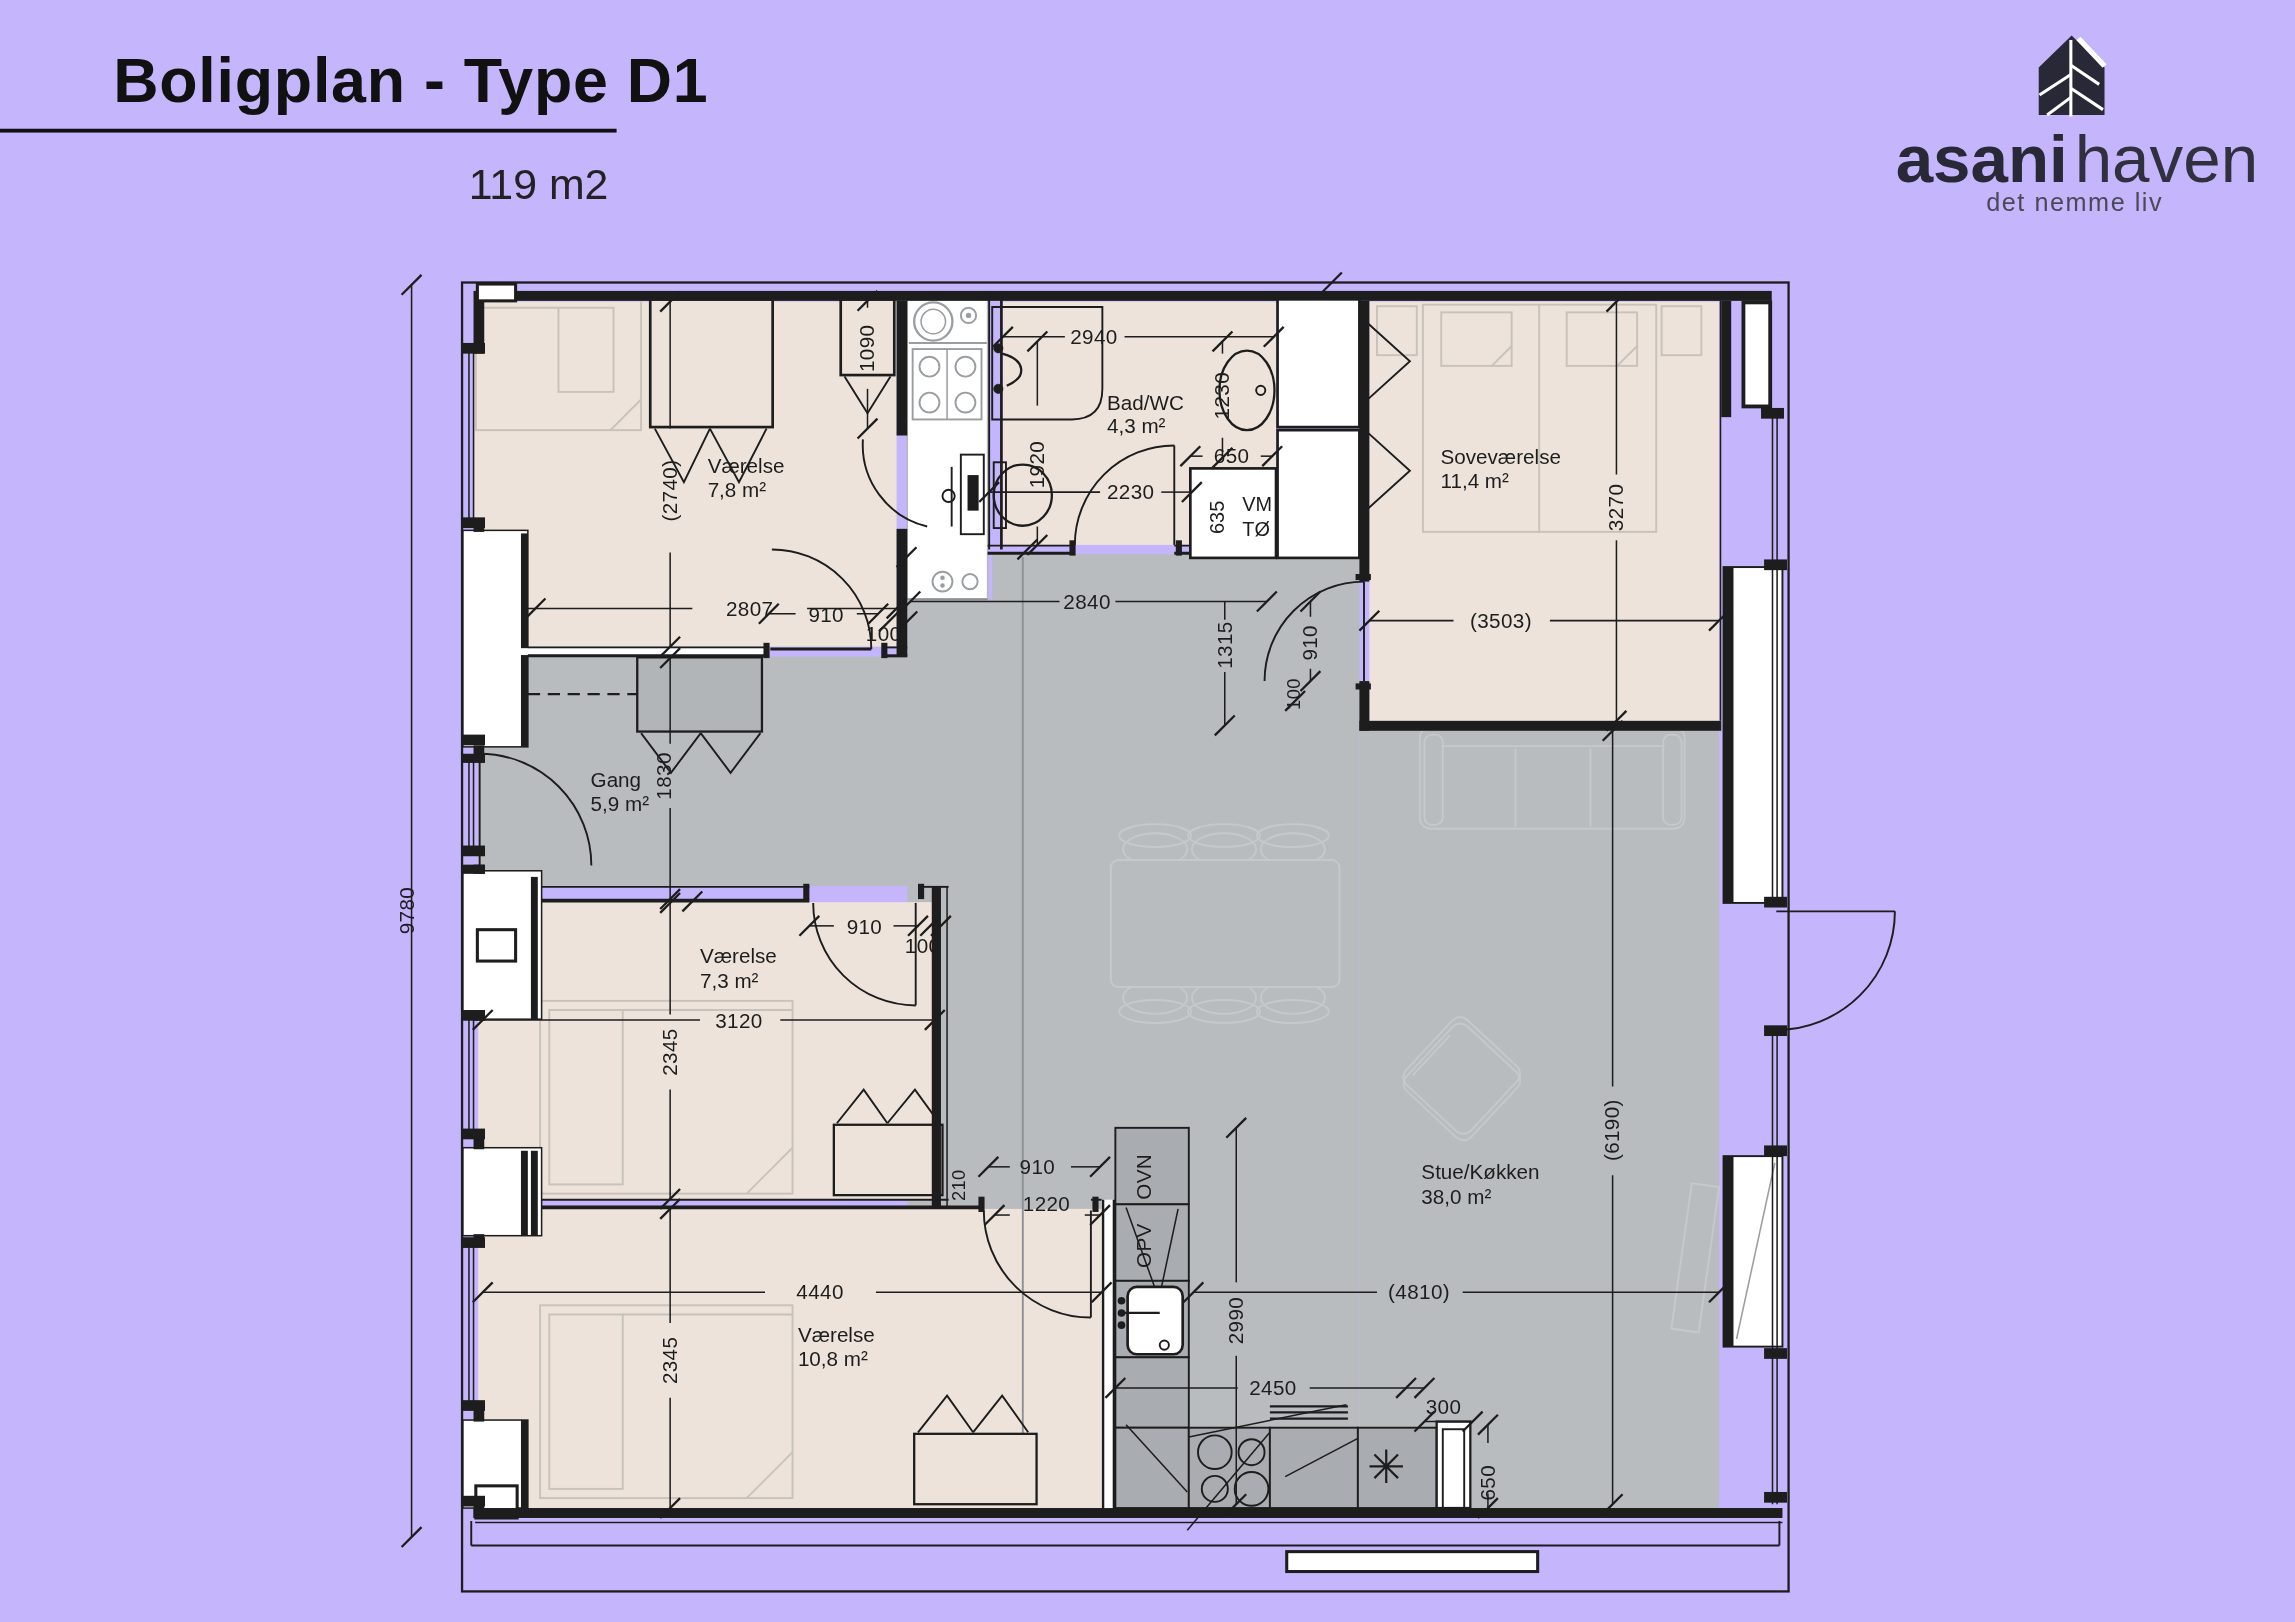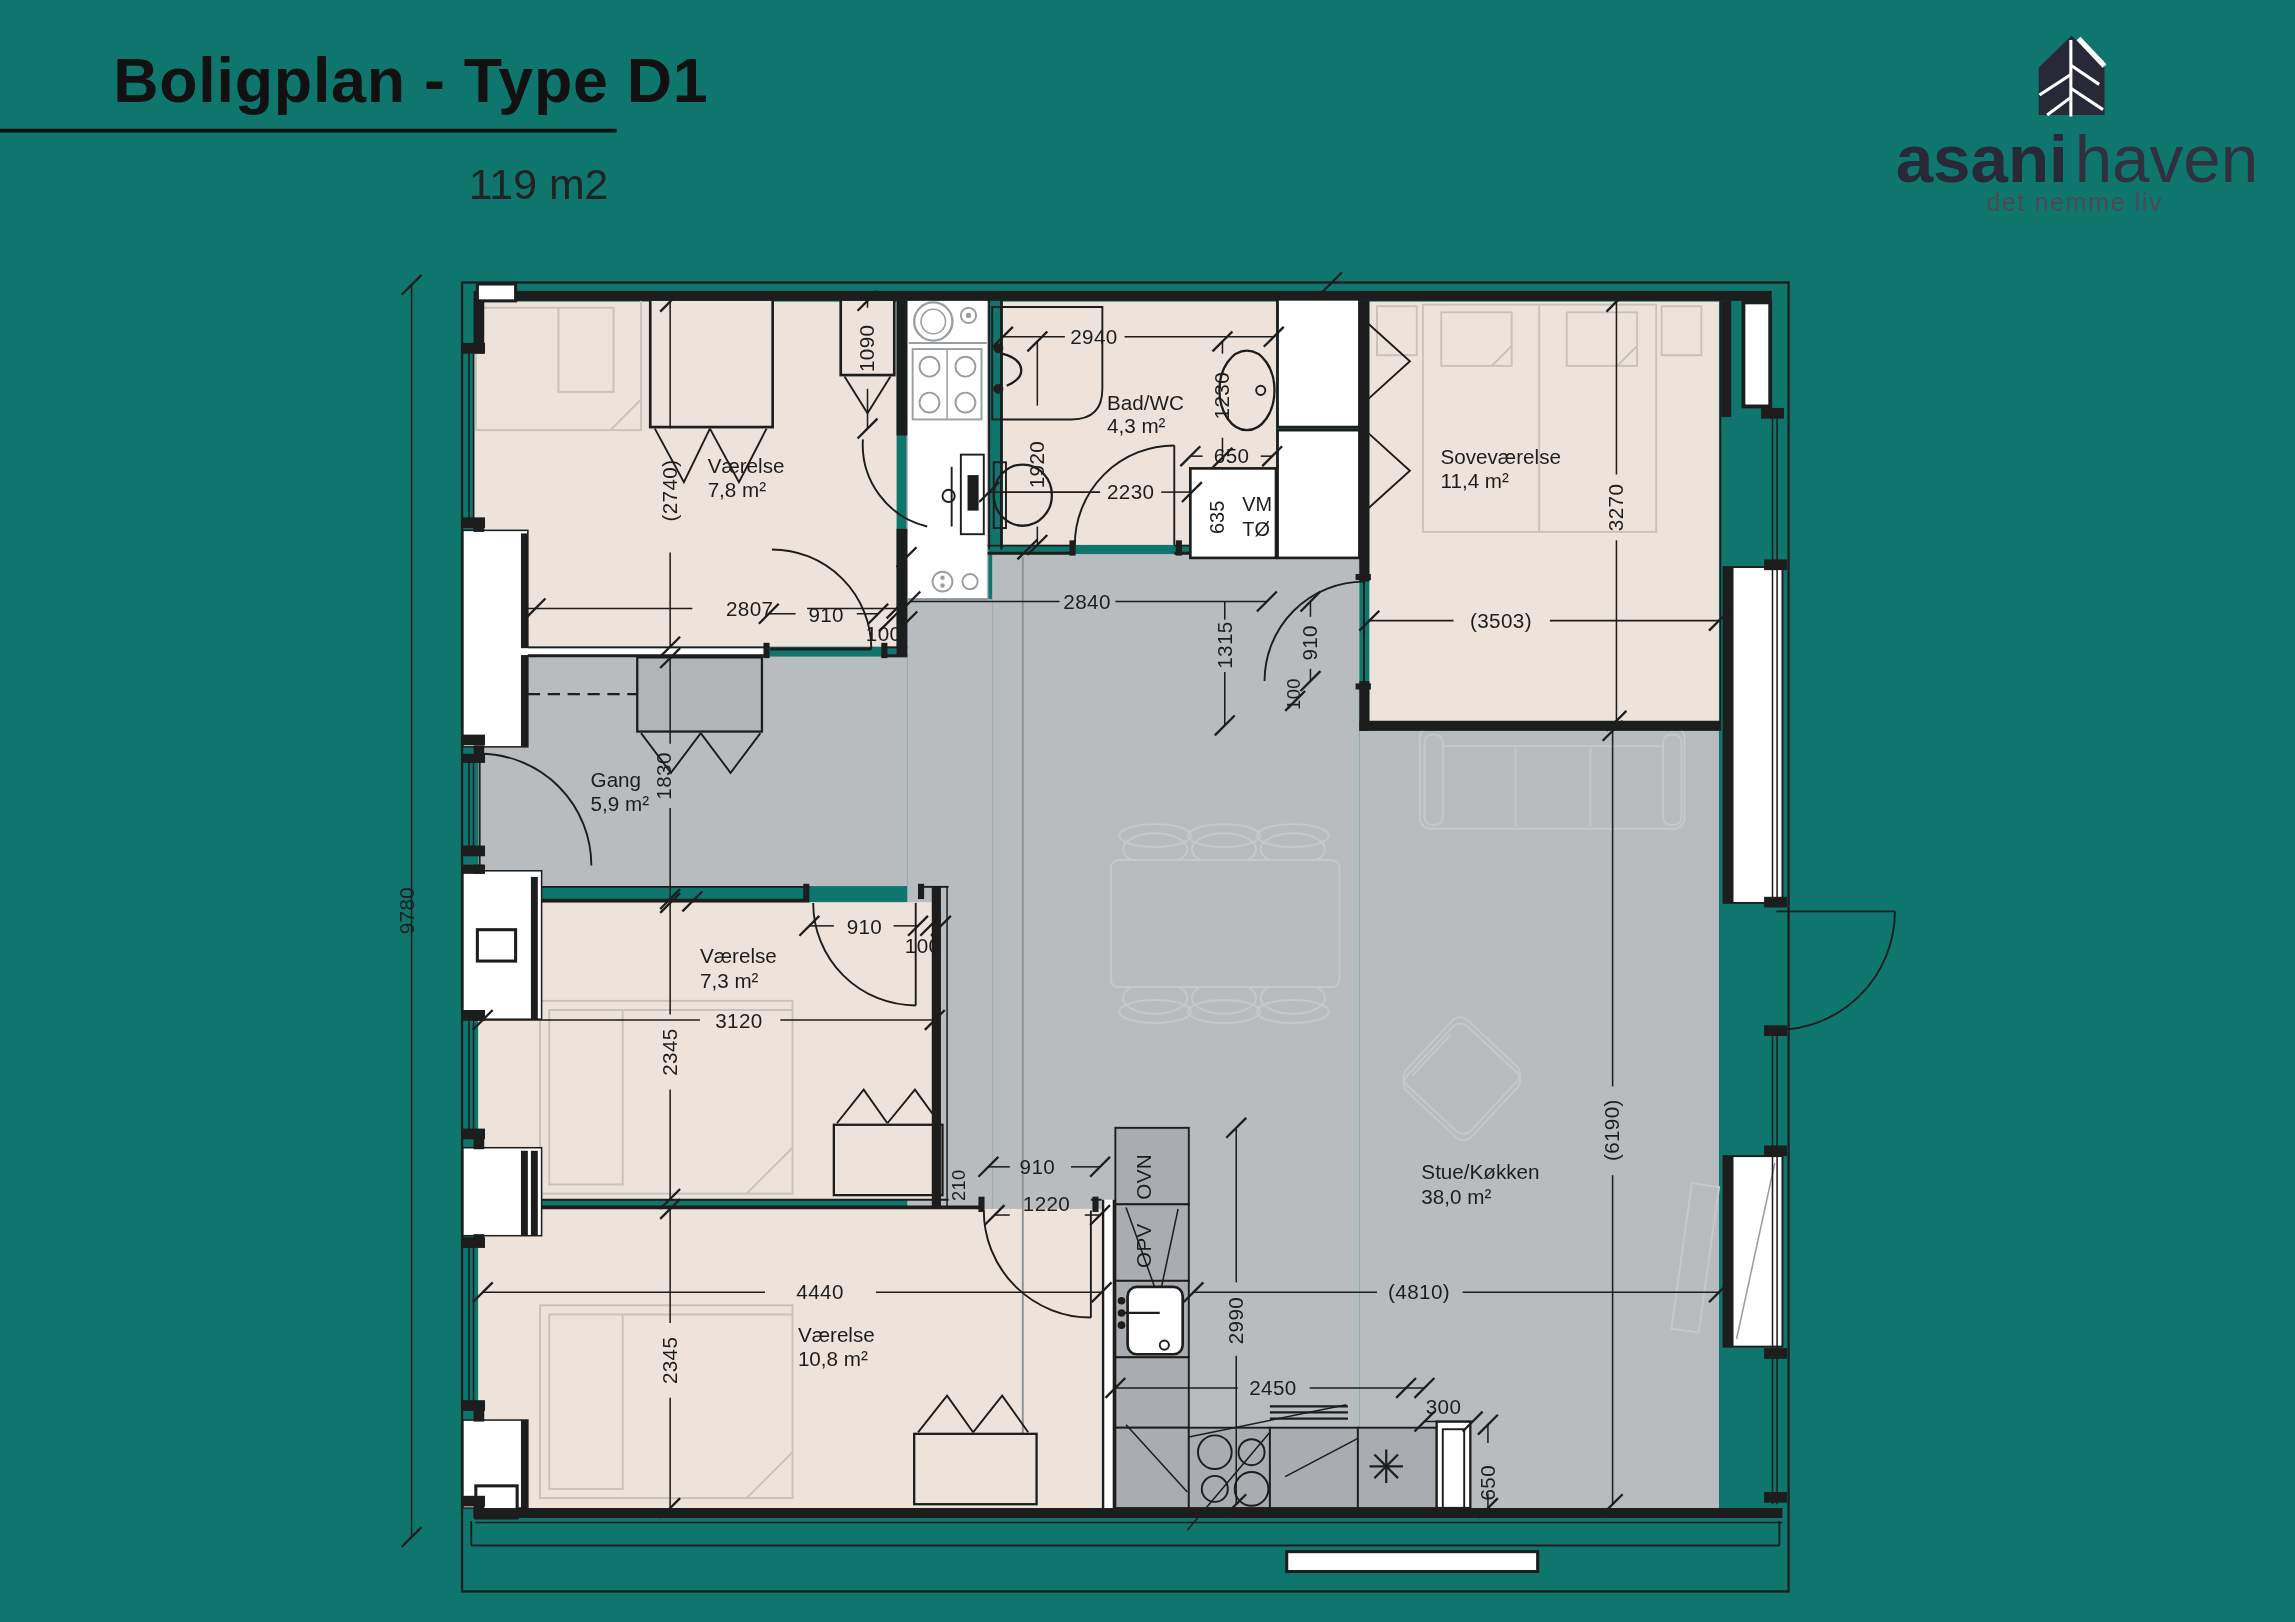--- a/index.html
+++ b/index.html
@@ -1,16 +1,16 @@
 <!DOCTYPE html>
 <html style="font-size:12.2px"><head>
 <meta charset="utf-8">
 <style>
   html,body{margin:0;padding:0;background:#ffffff;}
-  #page{position:relative;width:2295px;height:1623px;background:#0f766e;overflow:hidden;
+  #page{position:relative;width:2295px;height:1623px;background:#c4b5fd;overflow:hidden;
         font-family:"Liberation Sans", sans-serif;}
   svg{position:absolute;left:0;top:0;}
   text{font-family:"Liberation Sans", sans-serif;}
 </style>
 </head>
 <body>
 <div id="page">
 <svg width="2295" height="1623" viewBox="0 0 3000 2121">
 
 <g id="titleblock">

